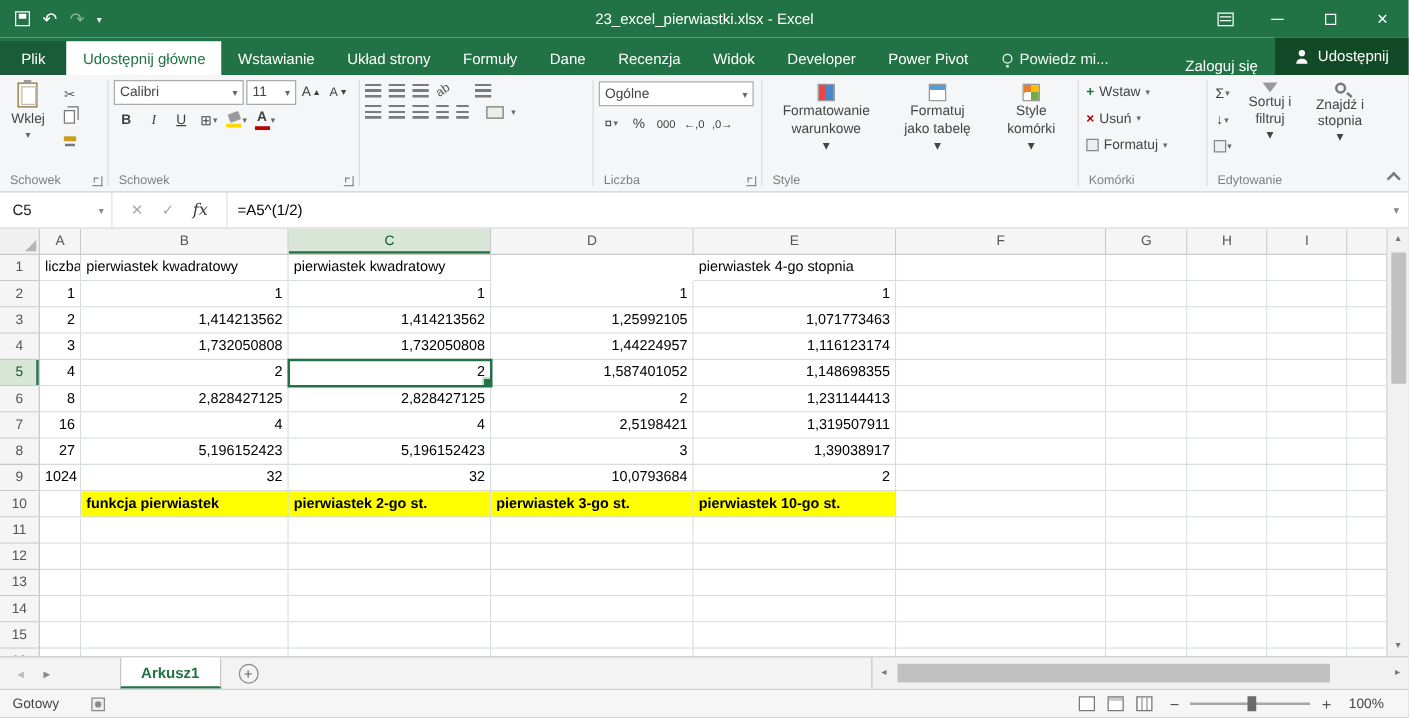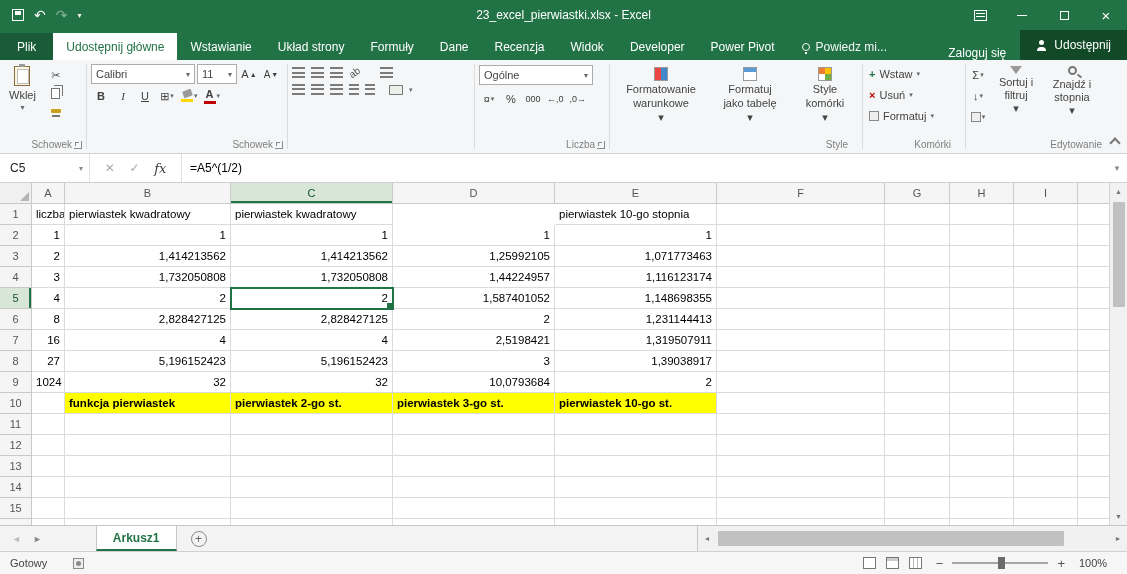--- a/index.html
+++ b/index.html
@@ -34,21 +34,21 @@
   .tabrow-right { margin-left: auto; display: flex; align-items: flex-end; height: 100%; }
   .signin { padding: 0 14px; white-space: nowrap; }
   .share-btn { background: #124a28; height: 100%; display: flex; align-items: center; gap: 7px; padding: 0 16px; white-space: nowrap; }
   .person-icon { width: 11px; height: 11px; position: relative; display: inline-block; }
   .person-icon::before { content: ''; position: absolute; top: 0; left: 3px; width: 5px; height: 5px; border-radius: 50%; background: #fff; }
   .person-icon::after { content: ''; position: absolute; bottom: 0; left: 1px; width: 9px; height: 4px; border-radius: 4px 4px 0 0; background: #fff; }
 
   
   .ribbon { height: 94px; background: #f5f6f7; border-bottom: 1px solid #d2d2d2; display: flex; flex: none; position: relative; font-size: 11px; color: #444; }
   .rgroup { display: flex; flex-direction: column; padding: 3px 2px 0; position: relative; flex: none; }
-  .rgroup-label { margin-top: auto; text-align: right; font-size: 10px; color: #7f7f7f; padding: 2px 12px 3px 6px; white-space: nowrap; position: relative; }
+  .rgroup-label { margin-top: auto; text-align: left; font-size: 10px; color: #7f7f7f; padding: 2px 12px 3px 6px; white-space: nowrap; position: relative; }
   .launcher { position: absolute; right: 2px; bottom: 4px; width: 8px; height: 8px; border-right: 1px solid #8a8a8a; border-bottom: 1px solid #8a8a8a; }
   .launcher::before { content: ''; position: absolute; left: 1px; top: 1px; width: 3px; height: 3px; border-left: 1px solid #8a8a8a; border-top: 1px solid #8a8a8a; }
   .gdivider { width: 1px; background: #dcdcdc; margin: 4px 0; flex: none; }
   .row { display: flex; }
   .big-btn { display: flex; flex-direction: column; align-items: center; justify-content: flex-start; padding: 3px 7px 1px; line-height: 1.2; text-align: center; }
   .big-btn .dd { font-size: 8px; color: #666; margin-top: 1px; }
   .clipboard-icon { width: 16px; height: 20px; border: 1px solid #8a6d3b; background: #fdf6e3; position: relative; margin-bottom: 3px; }
   .clipboard-icon::before { content: ''; position: absolute; top: -3px; left: 4px; width: 6px; height: 3px; background: #9a9a9a; }
   .clipboard-icon::after { content: ''; position: absolute; top: 2px; left: 2px; width: 10px; height: 13px; background: #fff; border: 1px solid #bbb; }
   .mini-col { display: flex; flex-direction: column; gap: 2px; padding: 4px 2px; }
@@ -293,21 +293,21 @@
         <span class="stripes short"></span>
         <span class="stripes short"></span>
         <span class="merge-icon" style="margin-left:8px"></span>
         <span class="dd" style="font-size:7px;color:#666">▾</span>
       </div>
     </div>
     <div class="gdivider"></div>
 
     <div class="rgroup" style="width:134px">
       <div class="fontrow" style="padding-top:2px">
-        <div class="combo" style="width:114px">
+        <div class="combo" style="width:124px">
           <span>Ogólne</span>
             <span class="dd">▾</span>
         </div>
       </div>
       <div class="fontrow" style="padding-top:3px">
         <span class="sbtn">
             <span>¤</span>
             <span class="dd">▾</span>
           </span>
         <span class="sbtn">%</span>
@@ -429,21 +429,21 @@
           <div class="col-hdr" style="width: 64px;">I</div>
           <div class="col-hdr filler"></div>
         </div>
       <div class="grid-body" id="grid-body">
           <div class="grid-row">
             <div class="row-hdr">1</div>
             <div class="cell left" style="width: 33px;">liczba</div>
             <div class="cell left" style="width: 166px;">pierwiastek kwadratowy</div>
             <div class="cell left" style="width: 162px;">pierwiastek kwadratowy</div>
             <div class="cell left" style="width: 162px; margin-top: 42px;">pierwiastek 3-go stopnia</div>
-            <div class="cell left" style="width: 162px;">pierwiastek 10-go stopnia</div>
+            <div class="cell left" style="width: 162px;">pierwiastek 4-go stopnia</div>
             <div class="cell" style="width: 168px;"></div>
             <div class="cell" style="width: 65px;"></div>
             <div class="cell" style="width: 64px;"></div>
             <div class="cell" style="width: 64px;"></div>
             <div class="cell filler"></div>
           </div>
           <div class="grid-row">
             <div class="row-hdr">2</div>
             <div class="cell num" style="width: 33px;">1</div>
             <div class="cell num" style="width: 166px;">1</div>

